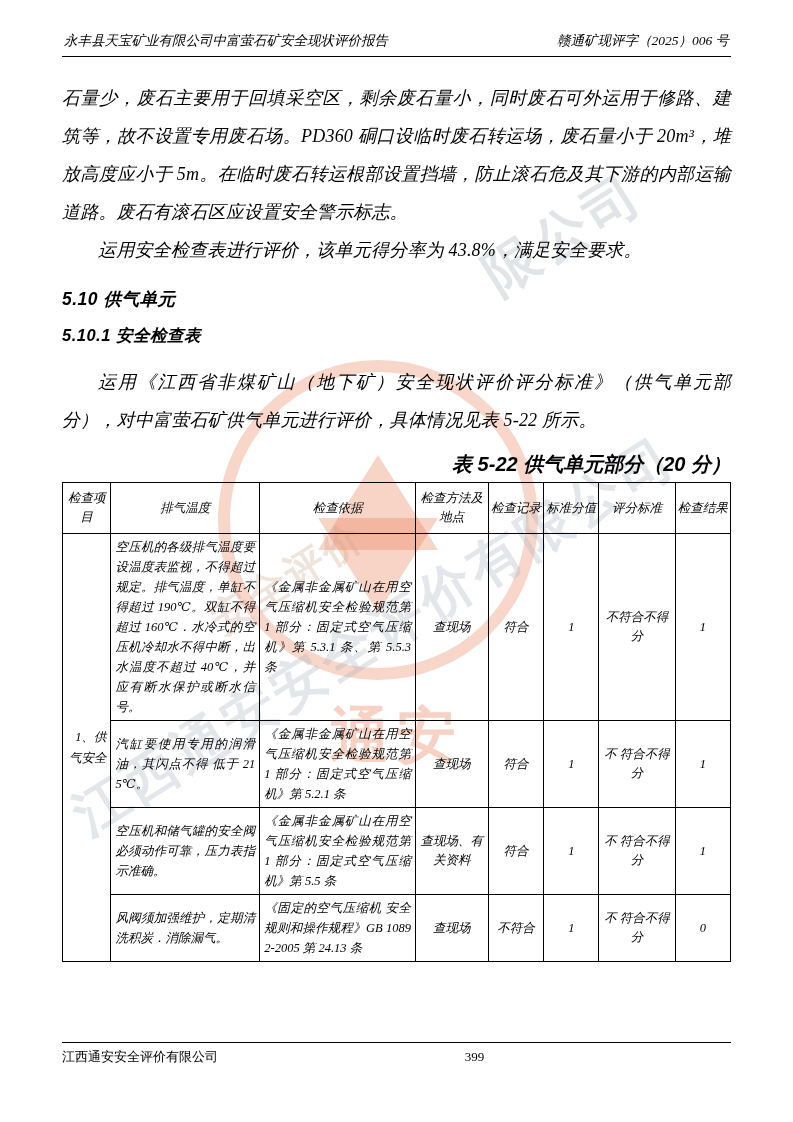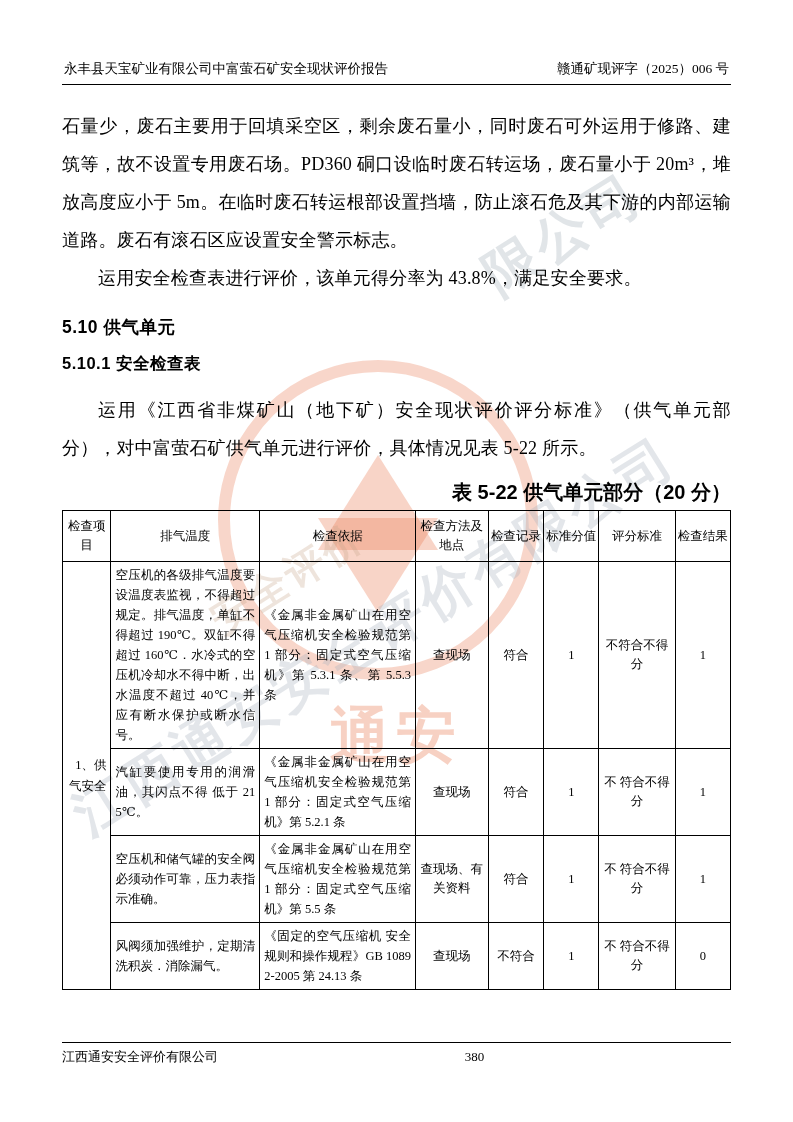--- a/index.html
+++ b/index.html
@@ -93,21 +93,22 @@
     font-family: "Liberation Sans", sans-serif;
     white-space: nowrap;
     transform: rotate(-32deg);
     transform-origin: left top;
     letter-spacing: 3px;
   }
   
   .content {
     position: relative;
     z-index: 2;
-    padding: 60px 62px 0 62px;
+    padding: 32px 62px 0 62px;
+    font-style: italic;
   }
   .header {
     display: flex;
     justify-content: space-between;
     align-items: baseline;
     font-size: 13.5px;
     padding: 0 2px 6px 2px;
     border-bottom: 1.2px solid #000;
     font-family: "Liberation Serif", serif;
   }
@@ -299,17 +300,17 @@
           <td class="ctr">0</td>
         </tr>
       </tbody>
     </table>
 
   </div>
 
   <div class="footer">
     <div class="footer-inner">
       <div class="footer-left">江西通安安全评价有限公司</div>
-      <div class="footer-center">380</div>
+      <div class="footer-center">399</div>
     </div>
   </div>
 
 </div>
 
 </body></html>

